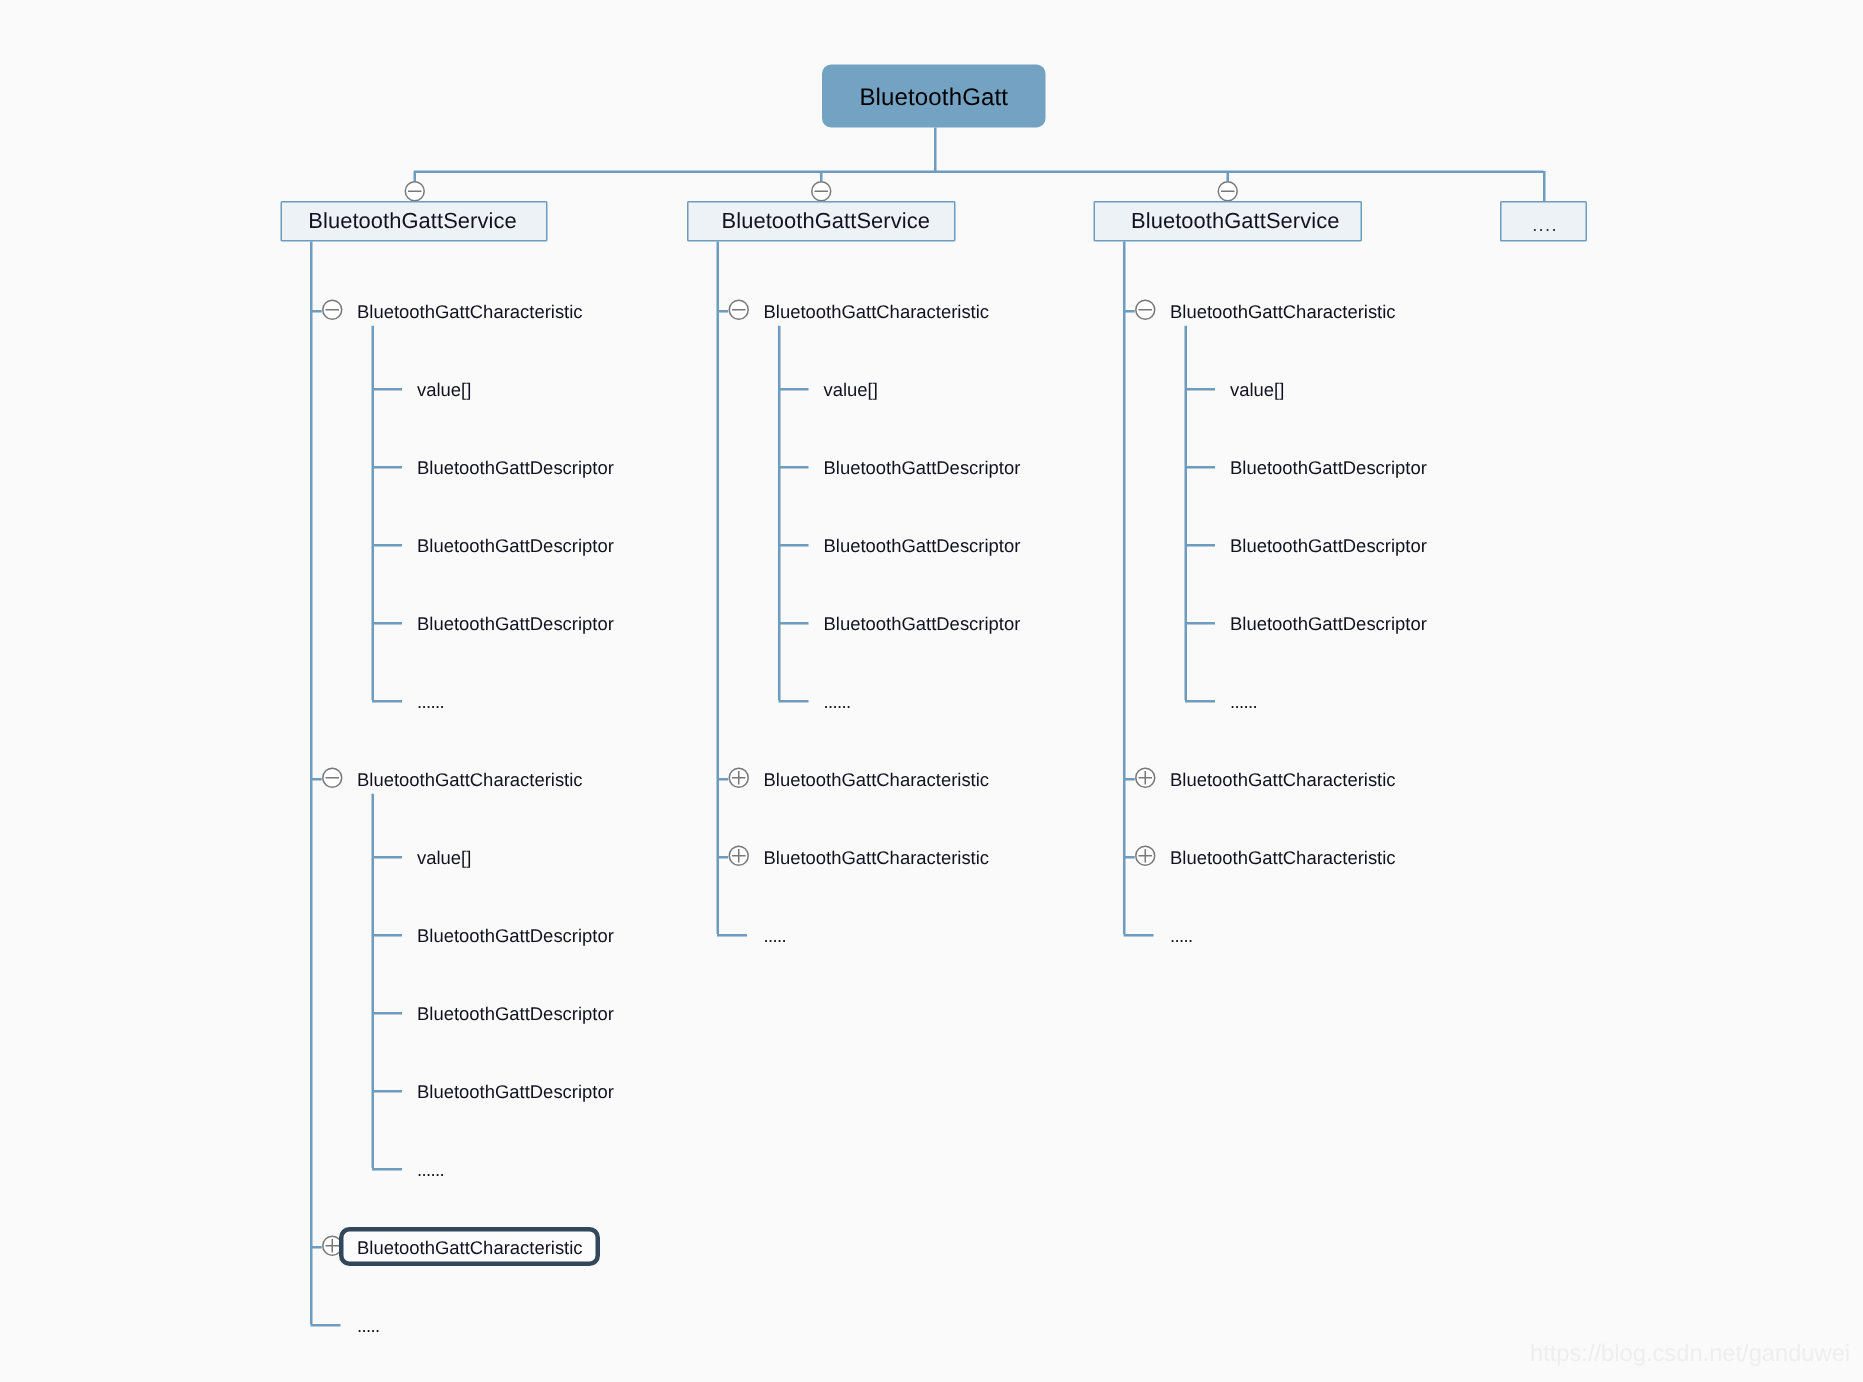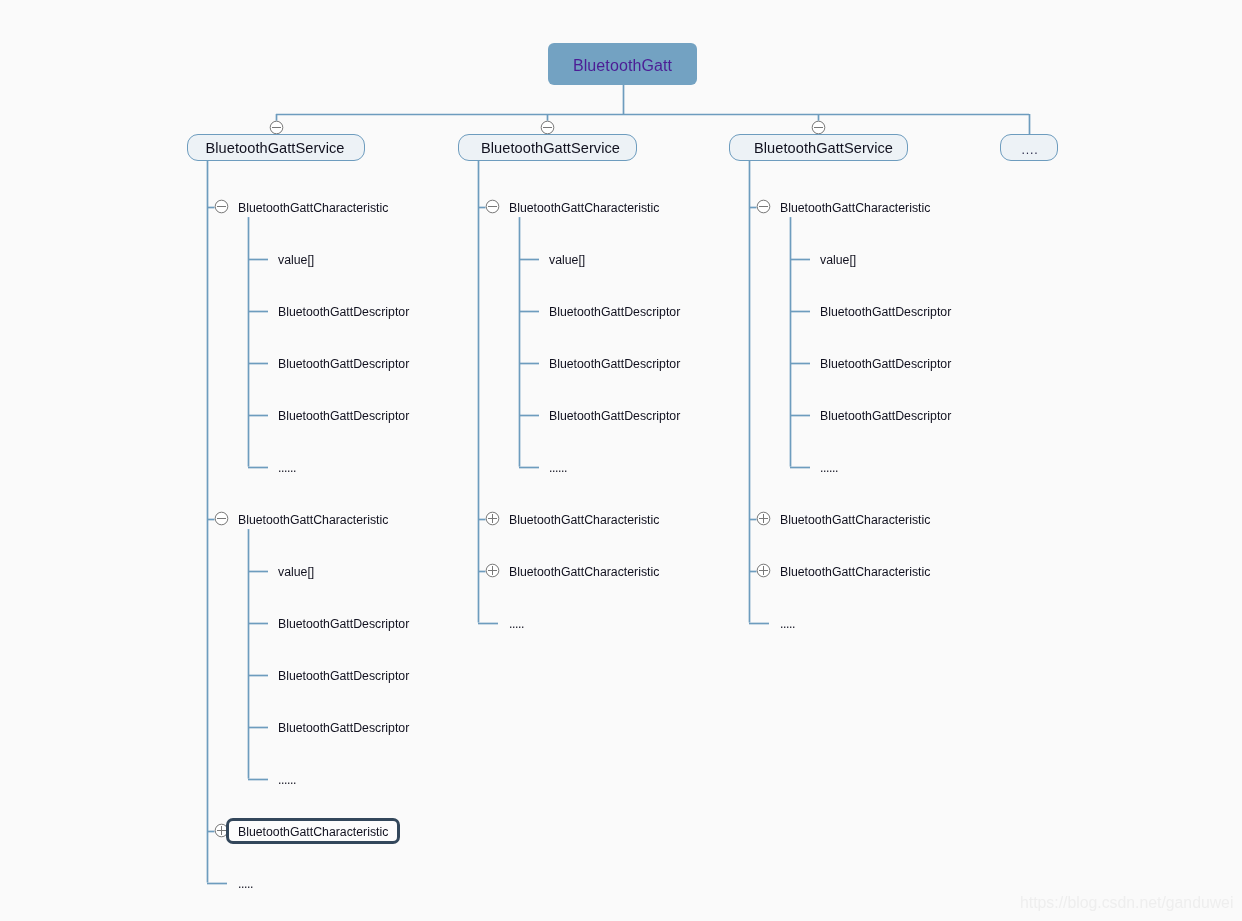--- a/index.html
+++ b/index.html
@@ -3,21 +3,21 @@
 <meta charset="utf-8">
 <title>BluetoothGatt structure tree</title>
 <style>
   html,body{margin:0;padding:0;}
   body{width:1242px;height:921px;background:#fafafa;
        font-family:"Liberation Sans",sans-serif;overflow:hidden;
        -webkit-font-smoothing:antialiased;}
   #stage{position:relative;width:1242px;height:921px;}
   #edges{position:absolute;left:0;top:0;width:1242px;height:921px;pointer-events:none;}
   .node{position:absolute;box-sizing:border-box;display:flex;align-items:center;
-        justify-content:center;border-radius:11px;white-space:nowrap;}
+        justify-content:center;border-radius:1px;white-space:nowrap;}
   .root-node{background:#79a6c3;color:#fff;font-size:16px;border-radius:6px;
              letter-spacing:.1px;padding-top:4px;}
   .svc-node{background:#edf2f6;border:1px solid #6d9cbe;color:#11111f;font-size:14.6px;
             letter-spacing:.05px;padding-top:1px;}
   .more-node{background:#edf2f6;border:1px solid #6d9cbe;color:#2a2a4a;font-size:12.3px;
              letter-spacing:0.85px;padding-top:5px;padding-left:2px;}
   .label{position:absolute;white-space:nowrap;color:#11111f;font-size:12.3px;
          line-height:14px;}
   .label.ell{color:#2b2b4d;letter-spacing:-0.4px;font-size:12.3px;}
   .sel-node{position:absolute;box-sizing:border-box;background:#fcfcfc;
@@ -123,21 +123,21 @@
       <line x1="749" y1="571.5" x2="756.5" y2="571.5" stroke="#6d9cbe" stroke-width="1.7"></line>
       <g>
         <circle cx="763.5" cy="570.5" r="6.3" fill="#ffffff" stroke="#787878" stroke-width="1"></circle>
         <line x1="759" y1="570.5" x2="768" y2="570.5" stroke="#787878" stroke-width="1"></line>
         <line x1="763.5" y1="566" x2="763.5" y2="575" stroke="#787878" stroke-width="1"></line>
       </g>
       <line x1="749" y1="623.5" x2="769" y2="623.5" stroke="#6d9cbe" stroke-width="1.7"></line>
       <line x1="1029.5" y1="114" x2="1029.5" y2="134" stroke="#6d9cbe" stroke-width="1.7"></line>
     </svg>
   <div id="watermark" style="color: rgb(238, 238, 238); left: 1020px; top: 894px;">https://blog.csdn.net/ganduwei</div>
-<div class="node root-node" style="left: 548px; top: 43px; width: 149px; height: 42px; background: rgb(115, 162, 194); color: #4c1d95;">BluetoothGatt</div>
+<div class="node root-node" style="left: 548px; top: 43px; width: 149px; height: 42px; background: rgb(115, 162, 194); color: #000000;">BluetoothGatt</div>
     <div class="node svc-node" style="left: 187px; top: 134px; width: 178px; height: 27px; background: rgb(237, 242, 246); border-color: rgb(109, 156, 190); color: rgb(17, 17, 31); padding-right: 2px;">BluetoothGattService</div>
     <div class="label" style="left: 238px; top: 200.6px; color: rgb(17, 17, 31);">BluetoothGattCharacteristic</div>
     <div class="label" style="left: 278px; top: 252.6px; color: rgb(17, 17, 31);">value[]</div>
     <div class="label" style="left: 278px; top: 304.6px; color: rgb(17, 17, 31);">BluetoothGattDescriptor</div>
     <div class="label" style="left: 278px; top: 356.6px; color: rgb(17, 17, 31);">BluetoothGattDescriptor</div>
     <div class="label" style="left: 278px; top: 408.6px; color: rgb(17, 17, 31);">BluetoothGattDescriptor</div>
     <div class="label ell" style="left: 278px; top: 460.6px; color: rgb(17, 17, 31);">......</div>
     <div class="label" style="left: 238px; top: 512.6px; color: rgb(17, 17, 31);">BluetoothGattCharacteristic</div>
     <div class="label" style="left: 278px; top: 564.6px; color: rgb(17, 17, 31);">value[]</div>
     <div class="label" style="left: 278px; top: 616.6px; color: rgb(17, 17, 31);">BluetoothGattDescriptor</div>

